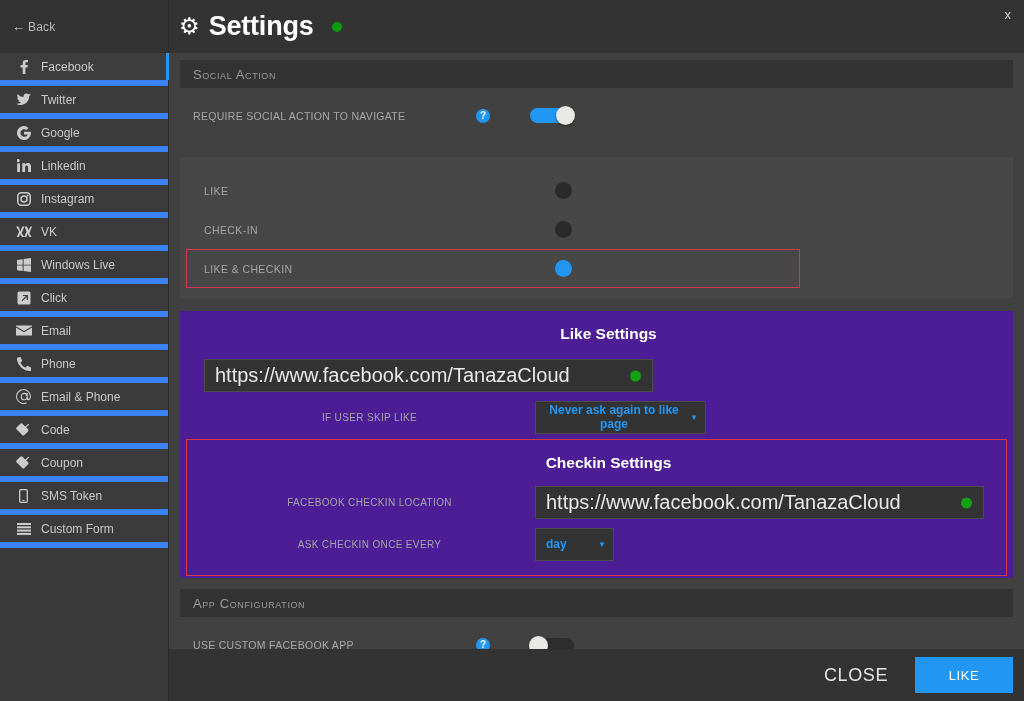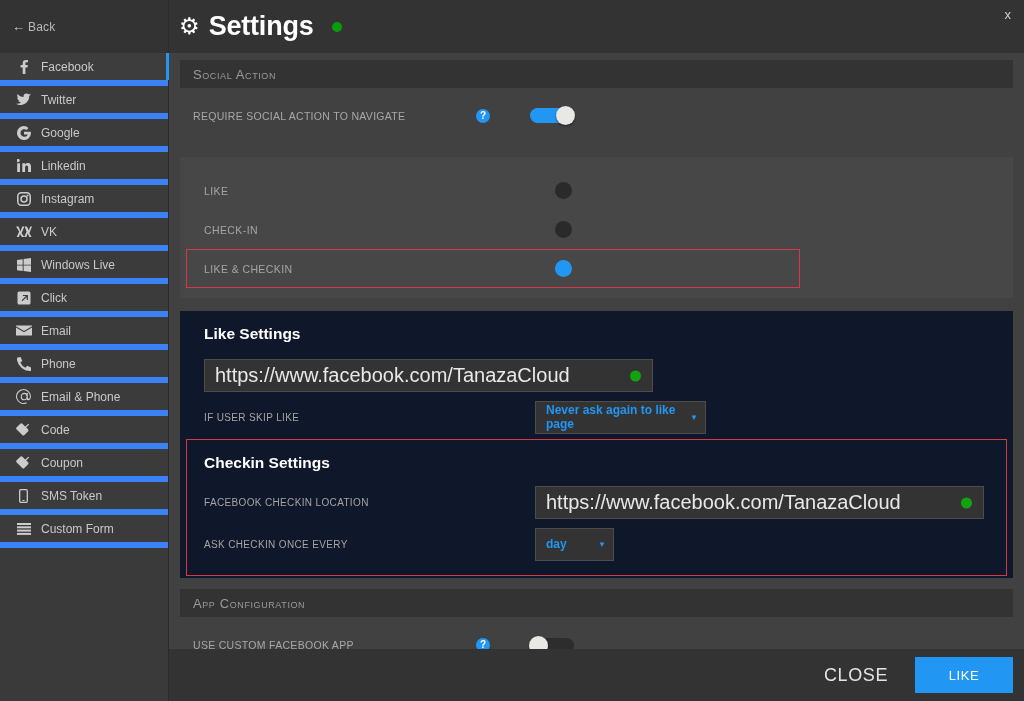--- a/index.html
+++ b/index.html
@@ -137,23 +137,24 @@
   .radio-dot.sel { background: #2196f3; }
   .hl-box {
     position: absolute;
     border: 1px solid #d23a47;
     pointer-events: none;
   }
 
   
   #settings-card {
     margin: 13px 11px 0 11px;
-    background: #0f172a;
+    background: #4c1d95;
     padding: 14px 0 0 0;
     position: relative;
+    text-align: center;
   }
   .card-title {
     color: #ffffff; font-size: 15.5px; font-weight: bold;
     padding-left: 24px; margin-bottom: 13px;
   }
   .field-row {
     display: flex; align-items: center;
     height: 39px; padding-left: 24px;
   }
   .field-row .flabel {

